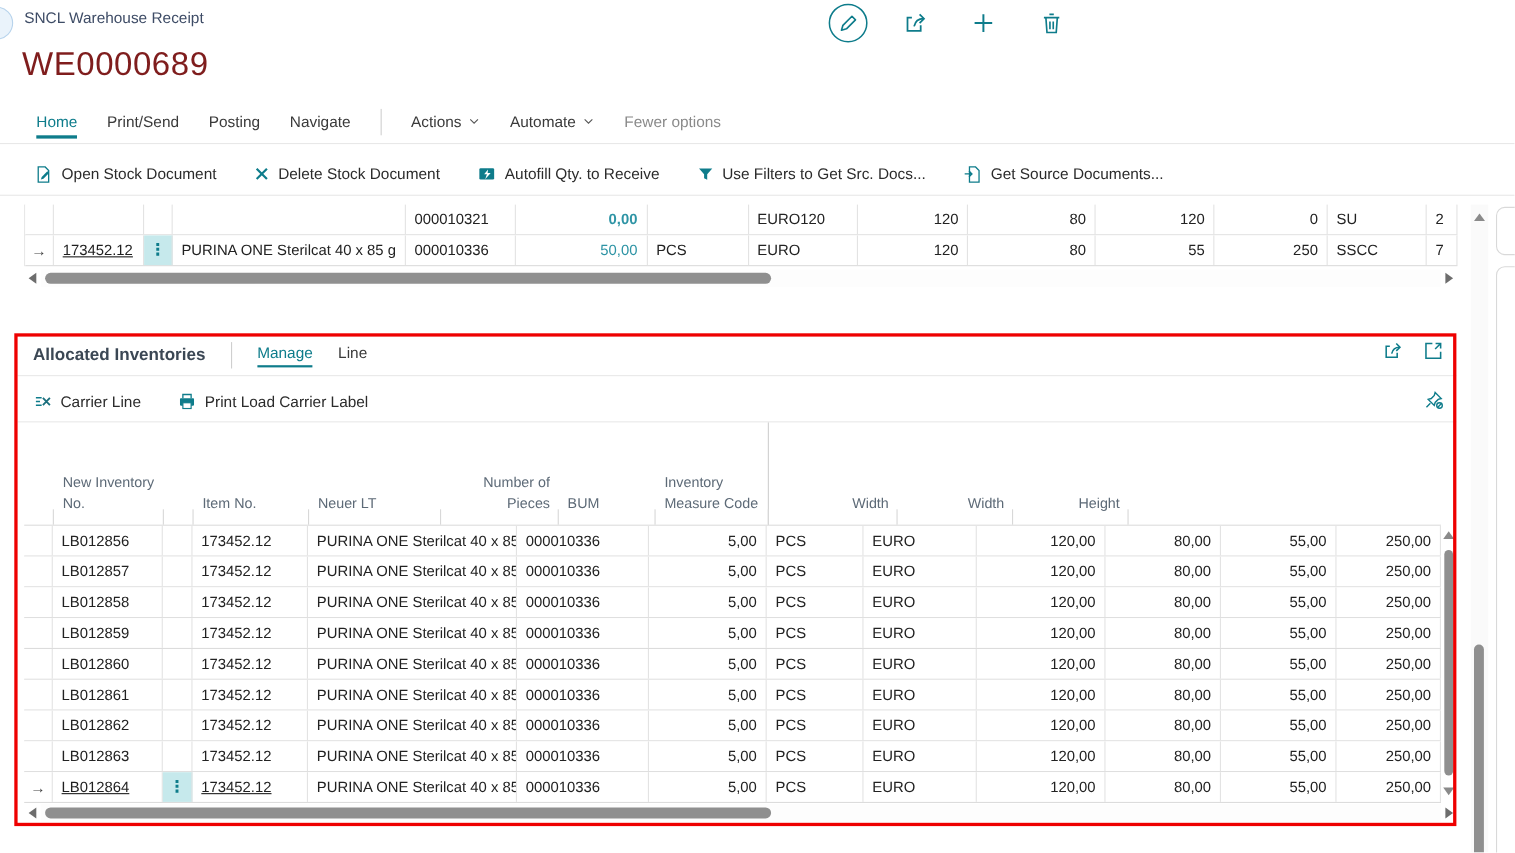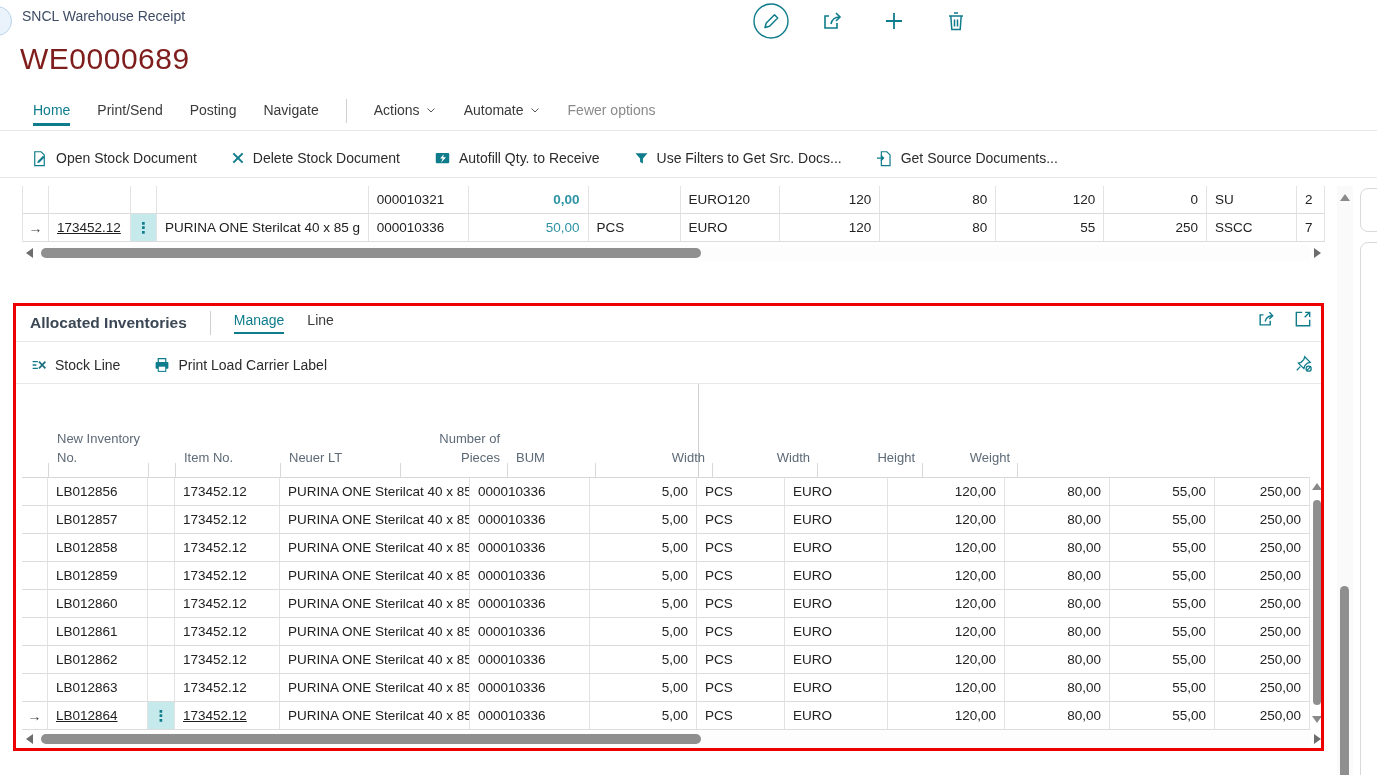--- a/index.html
+++ b/index.html
@@ -302,21 +302,21 @@
     </span>
   </div>
   <div class="hline" style="left:16px;top:341px;width:1308px"></div>
 
   <div class="part-actionbar">
     <span class="action">
       <svg width="18" height="18" viewBox="0 0 24 24">
           <path d="M3.5 7.5h7M3.5 12h5M3.5 16.5h7" stroke="var(--accent)" stroke-width="1.7"></path>
           <path d="M12 7.5l8.5 9M20.5 7.5l-8.5 9" stroke="#1b6f7d" stroke-width="2.2"></path>
         </svg>
-      <span>Stock Line</span>
+      <span>Carrier Line</span>
     </span>
     <span class="action">
       <svg width="18" height="18" viewBox="0 0 24 24">
           <path d="M7 8V3.5h10V8" fill="none" stroke="var(--accent)" stroke-width="1.6"></path>
           <rect x="3.5" y="8" width="17" height="9" rx="1" fill="var(--accent)"></rect>
           <rect x="7" y="13.5" width="10" height="7" fill="#fff" stroke="var(--accent)" stroke-width="1.4"></rect>
         </svg>
       <span>Print Load Carrier Label</span>
     </span>
   </div>
@@ -334,24 +334,25 @@
       <div class="freeze-line"></div>
     <div class="pth" style="width: 26px;"></div>
         <div class="pth" style="width: 100px;">New Inventory
 No.</div>
         <div class="pth" style="width: 27px;"></div>
         <div class="pth" style="width: 105px;">Item No.</div>
         <div class="pth" style="width: 120px;">Neuer LT</div>
         <div class="pth r" style="width: 107px;">Number of
 Pieces</div>
         <div class="pth" style="width: 88px;">BUM</div>
+        <div class="pth" style="width: 103px;">Inventory
+Measure Code</div>
         <div class="pth r" style="width: 117px;">Width</div>
         <div class="pth r" style="width: 105px;">Width</div>
         <div class="pth r" style="width: 105px;">Height</div>
-        <div class="pth r" style="width: 95px;">Weight</div>
       </div>
     <div class="pt-rows" id="pt-rows">
         <div class="grid-row">
           <div class="gcell c" style="width: 26px;"></div>
           <div class="gcell l" style="width: 100px;">
             <span>LB012856</span>
           </div>
           <div class="gcell c" style="width: 27px;"></div>
           <div class="gcell l" style="width: 105px;">
             <span>173452.12</span>

